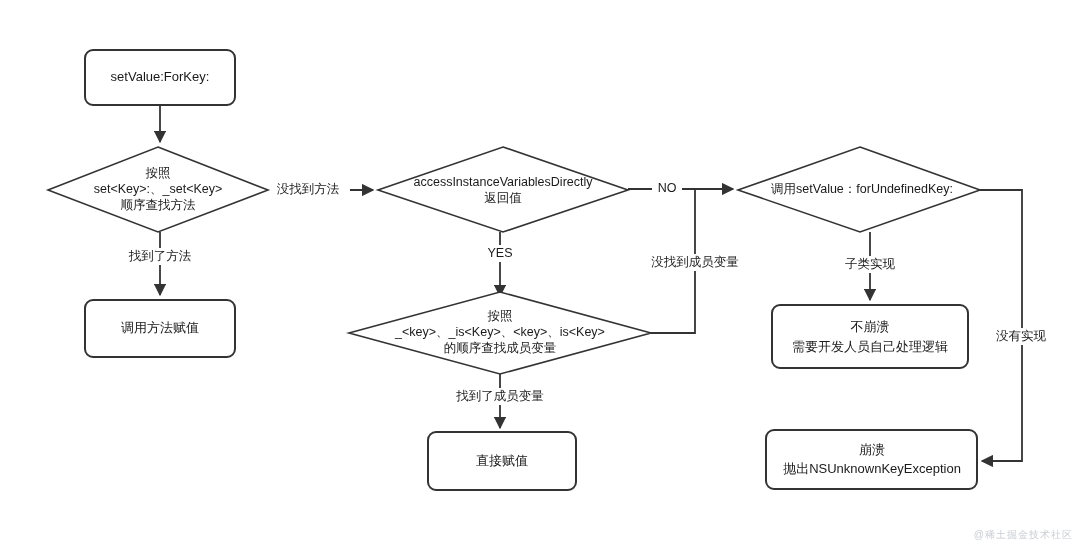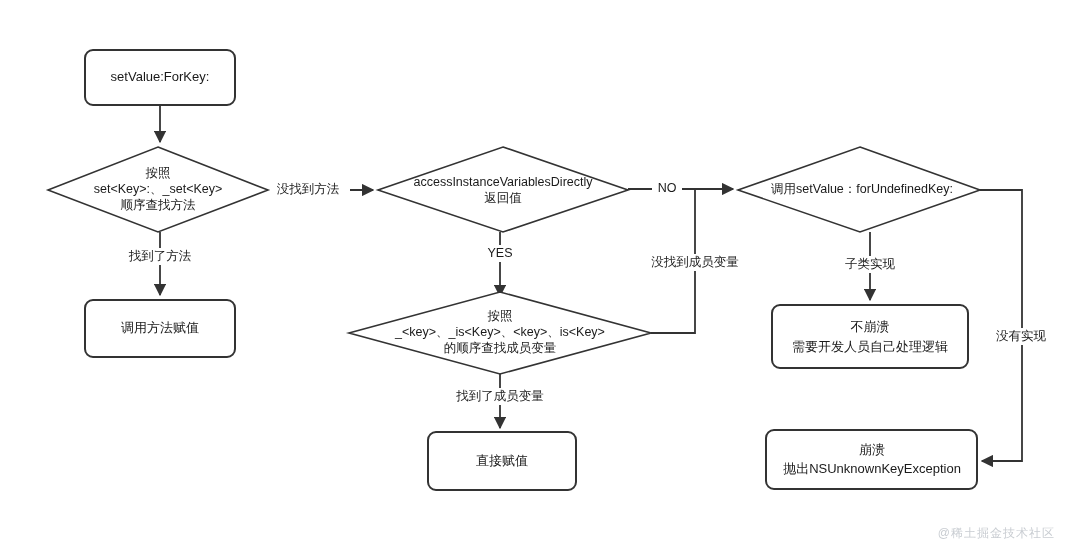--- a/index.html
+++ b/index.html
@@ -49,24 +49,24 @@
     font-size: 12.5px;
     fill: #1a1a1a;
     text-anchor: middle;
     dominant-baseline: middle;
   }
   .edge-label-bg {
     fill: #ffffff;
   }
   .watermark-text {
     position: absolute;
-    right: 26px;
+    right: 8px;
     bottom: 12px;
     font-family: "Liberation Sans", "DejaVu Sans", sans-serif;
-    font-size: 12px;
+    font-size: 10px;
     color: #c9cdd2;
     letter-spacing: 1px;
     user-select: none;
   }
 </style>
 </head>
 <body>
 
 <svg id="chart" width="1081" height="554" viewBox="0 0 1081 554">
 

